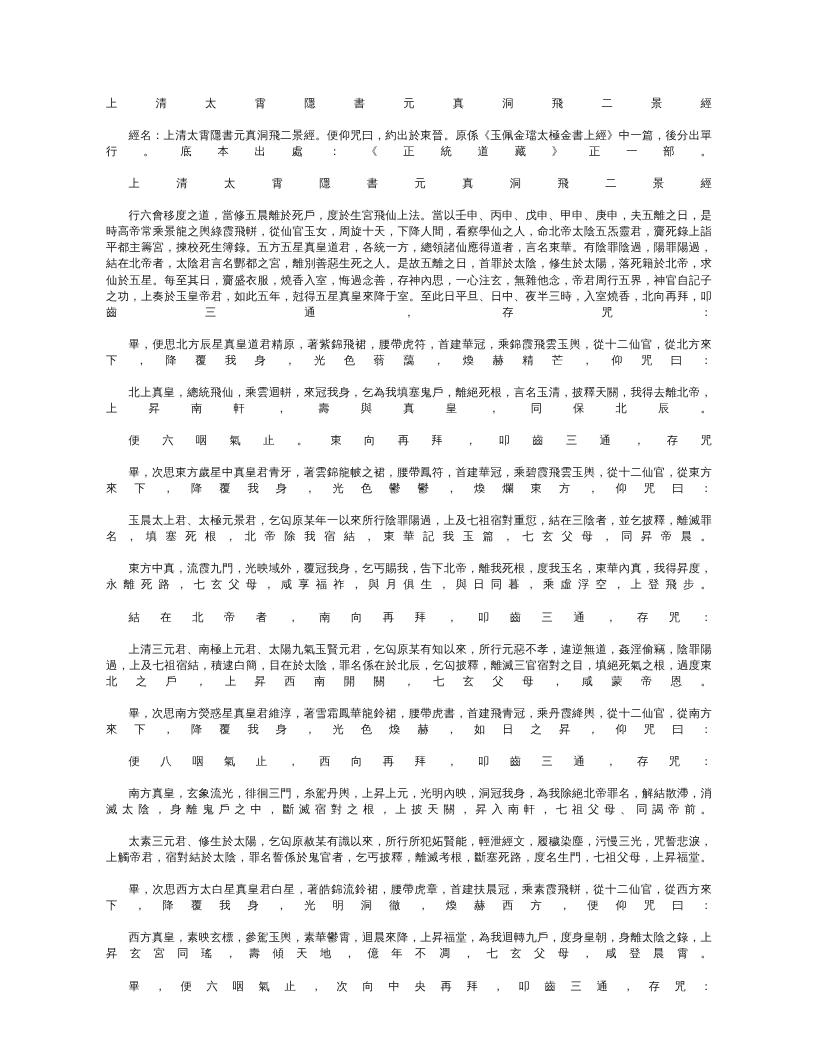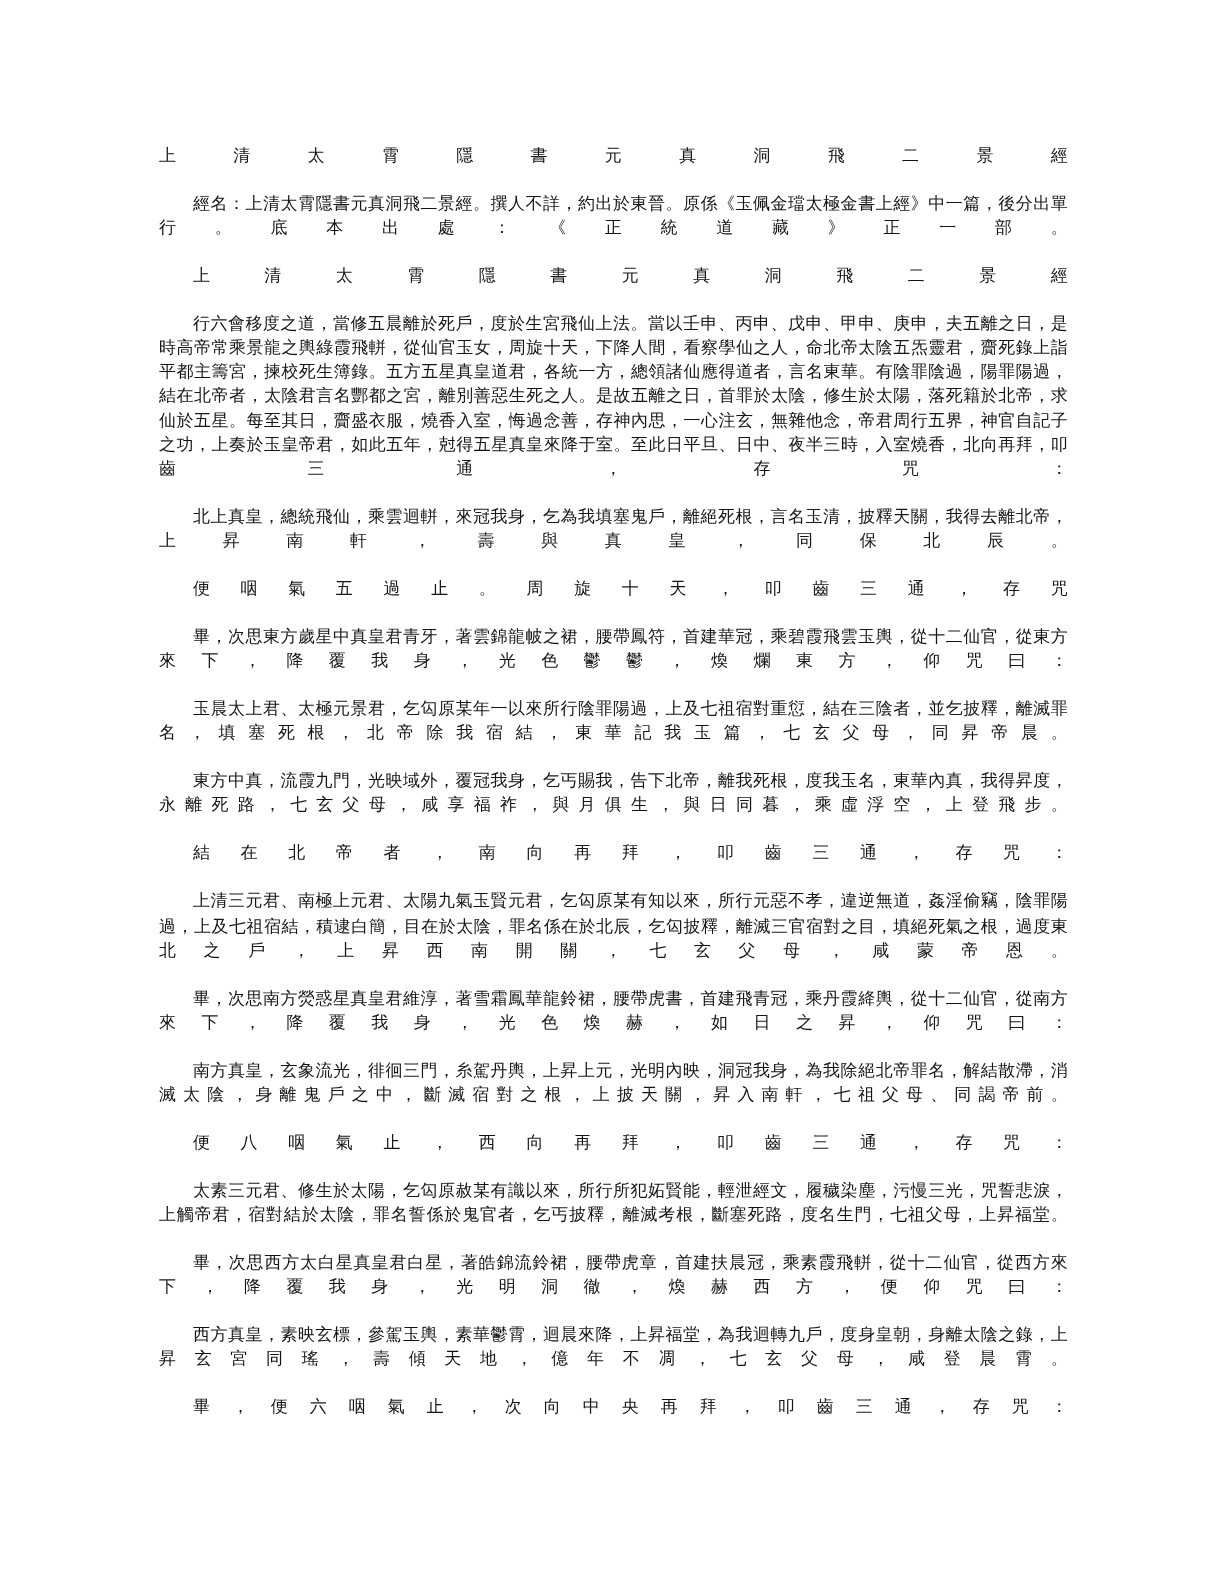--- a/index.html
+++ b/index.html
@@ -54,47 +54,48 @@
   }
 </style>
 </head>
 <body>
 
 <div class="page">
   <div class="doc-body">
 
     <p class="para noindent">上清太霄隱書元真洞飛二景經</p>
 
-    <p class="para indent">經名：上清太霄隱書元真洞飛二景經。撰人不詳，約出於東晉。原係《玉佩金璫太極金書上經》中一篇，後分出單行。底本出處：《正統道藏》正一部。</p>
+    <p class="para indent">經名：上清太霄隱書元真洞飛二景經。便仰咒曰，約出於東晉。原係《玉佩金璫太極金書上經》中一篇，後分出單行。底本出處：《正統道藏》正一部。</p>
 
     <p class="para indent">上清太霄隱書元真洞飛二景經</p>
 
     <p class="para indent">行六會移度之道，當修五晨離於死戶，度於生宮飛仙上法。當以壬申、丙申、戊申、甲申、庚申，夫五離之日，是時高帝常乘景龍之輿綠霞飛軿，從仙官玉女，周旋十天，下降人間，看察學仙之人，命北帝太陰五炁靈君，齎死錄上詣平都主籌宮，揀校死生簿錄。五方五星真皇道君，各統一方，總領諸仙應得道者，言名東華。有陰罪陰過，陽罪陽過，結在北帝者，太陰君言名酆都之宮，離別善惡生死之人。是故五離之日，首罪於太陰，修生於太陽，落死籍於北帝，求仙於五星。每至其日，齎盛衣服，燒香入室，悔過念善，存神內思，一心注玄，無雜他念，帝君周行五界，神官自記子之功，上奏於玉皇帝君，如此五年，尅得五星真皇來降于室。至此日平旦、日中、夜半三時，入室燒香，北向再拜，叩齒三通，存咒：</p>
 
 
+    <p class="para indent">畢，便思北方辰星真皇道君精原，著紫錦飛裙，腰帶虎符，首建華冠，乘錦霞飛雲玉輿，從十二仙官，從北方來下，降覆我身，光色蓊藹，煥赫精芒，仰咒曰：</p>
 
     <p class="para indent">北上真皇，總統飛仙，乘雲迴軿，來冠我身，乞為我填塞鬼戶，離絕死根，言名玉清，披釋天關，我得去離北帝，上昇南軒，壽與真皇，同保北辰。</p>
 
-    <p class="para indent">便咽氣五過止。周旋十天，叩齒三通，存咒</p>
+    <p class="para indent">便六咽氣止。東向再拜，叩齒三通，存咒</p>
 
     <p class="para indent">畢，次思東方歲星中真皇君青牙，著雲錦龍帔之裙，腰帶鳳符，首建華冠，乘碧霞飛雲玉輿，從十二仙官，從東方來下，降覆我身，光色鬱鬱，煥爛東方，仰咒曰：</p>
 
     <p class="para indent">玉晨太上君、太極元景君，乞匃原某年一以來所行陰罪陽過，上及七祖宿對重愆，結在三陰者，並乞披釋，離滅罪名，填塞死根，北帝除我宿結，東華記我玉篇，七玄父母，同昇帝晨。</p>
 
     <p class="para indent">東方中真，流霞九門，光映域外，覆冠我身，乞丐賜我，告下北帝，離我死根，度我玉名，東華內真，我得昇度，永離死路，七玄父母，咸享福祚，與月俱生，與日同暮，乘虛浮空，上登飛步。</p>
 
     <p class="para indent">結在北帝者，南向再拜，叩齒三通，存咒：</p>
 
     <p class="para indent">上清三元君、南極上元君、太陽九氣玉賢元君，乞匃原某有知以來，所行元惡不孝，違逆無道，姦淫偷竊，陰罪陽過，上及七祖宿結，積逮白簡，目在於太陰，罪名係在於北辰，乞匃披釋，離滅三官宿對之目，填絕死氣之根，過度東北之戶，上昇西南開關，七玄父母，咸蒙帝恩。</p>
 
     <p class="para indent">畢，次思南方熒惑星真皇君維淳，著雪霜鳳華龍鈴裙，腰帶虎書，首建飛青冠，乘丹霞絳輿，從十二仙官，從南方來下，降覆我身，光色煥赫，如日之昇，仰咒曰：</p>
 
+    <p class="para indent">便八咽氣止，西向再拜，叩齒三通，存咒：</p>
+
     <p class="para indent">南方真皇，玄象流光，徘徊三門，糸駕丹輿，上昇上元，光明內映，洞冠我身，為我除絕北帝罪名，解結散滯，消滅太陰，身離鬼戶之中，斷滅宿對之根，上披天關，昇入南軒，七祖父母、同謁帝前。</p>
-
-    <p class="para indent">便八咽氣止，西向再拜，叩齒三通，存咒：</p>
 
     <p class="para indent">太素三元君、修生於太陽，乞匃原赦某有識以來，所行所犯妬賢能，輕泄經文，履穢染塵，污慢三光，咒誓悲淚，上觸帝君，宿對結於太陰，罪名誓係於鬼官者，乞丐披釋，離滅考根，斷塞死路，度名生門，七祖父母，上昇福堂。</p>
 
     <p class="para indent">畢，次思西方太白星真皇君白星，著皓錦流鈴裙，腰帶虎章，首建扶晨冠，乘素霞飛軿，從十二仙官，從西方來下，降覆我身，光明洞徹，煥赫西方，便仰咒曰：</p>
 
     <p class="para indent">西方真皇，素映玄標，參駕玉輿，素華鬱霄，迴晨來降，上昇福堂，為我迴轉九戶，度身皇朝，身離太陰之錄，上昇玄宮同瑤，壽傾天地，億年不凋，七玄父母，咸登晨霄。</p>
 
     <p class="para indent">畢，便六咽氣止，次向中央再拜，叩齒三通，存咒：</p>
 
   </div>

